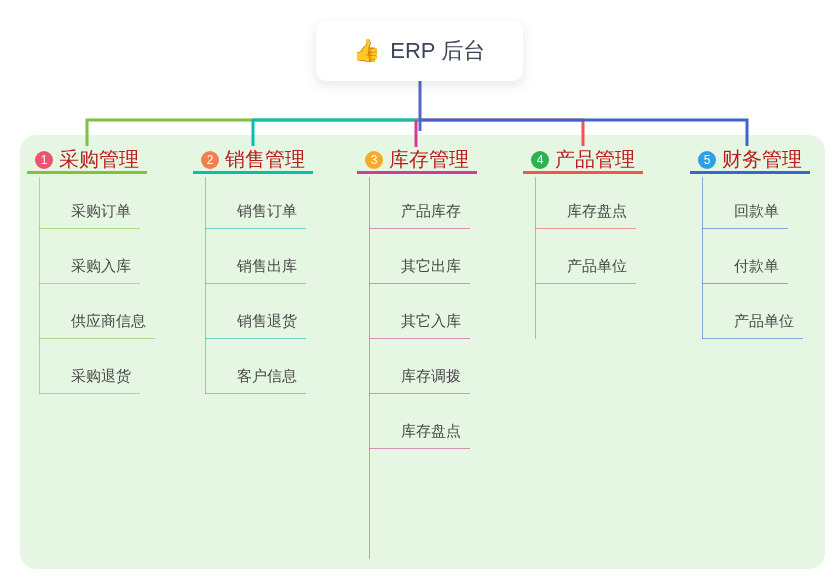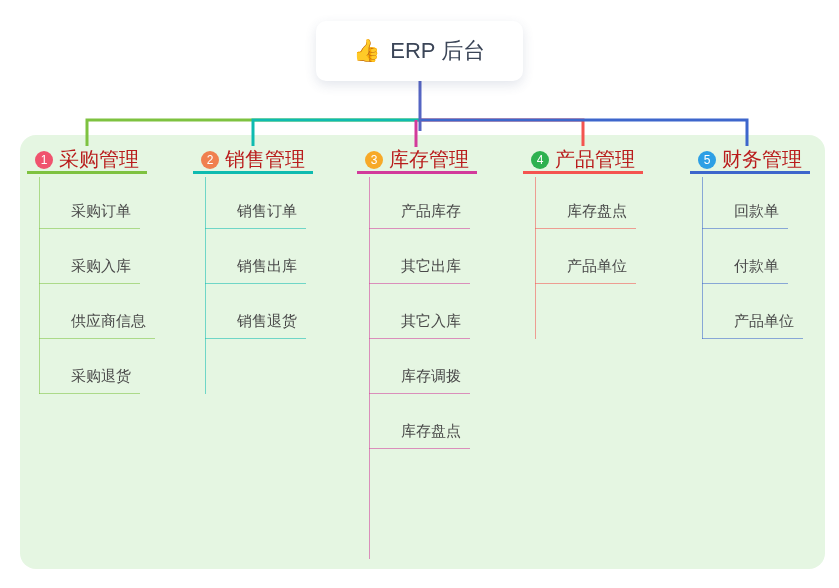--- a/index.html
+++ b/index.html
@@ -162,20 +162,23 @@
     <div class="children">
         <div class="child-row">
           <span class="child-label">销售订单</span>
         </div>
         <div class="child-row">
           <span class="child-label">销售出库</span>
         </div>
         <div class="child-row">
           <span class="child-label">销售退货</span>
         </div>
+        <div class="child-row">
+          <span class="child-label">客户信息</span>
+        </div>
       </div>
   </section>
 
   <section class="branch" style="left: 357px; --c: #d23a9b; --csoft: #d23a9b8C; --badge: #f7a928;">
     <div class="branch-header">
       <span class="badge">3</span>
       <span class="branch-label">库存管理</span>
     </div>
     <div class="tree-line" style="height: 382px;"></div>
     <div class="children">

